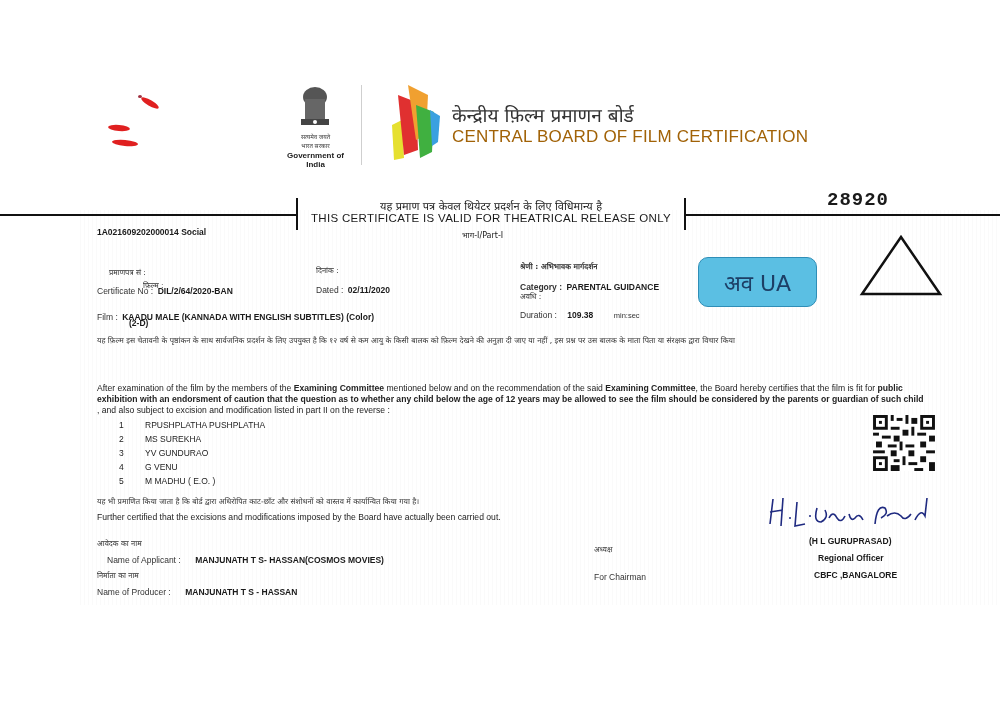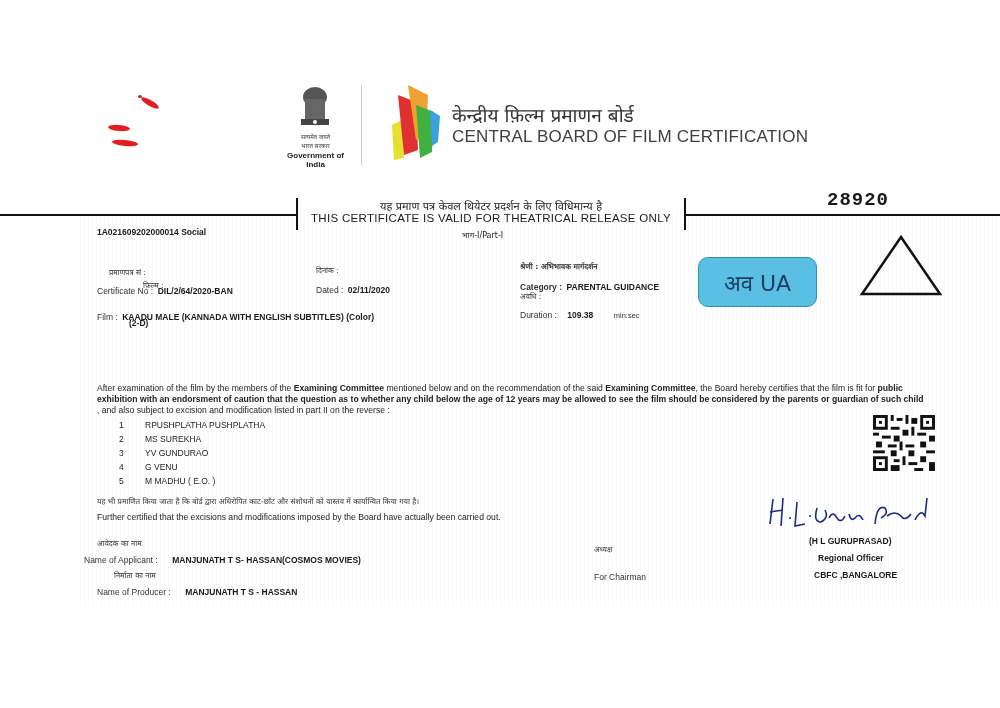--- a/index.html
+++ b/index.html
@@ -13,21 +13,21 @@
     position:absolute; left:80px; top:210px; width:920px; height:395px;
     background:
       repeating-linear-gradient(90deg, rgba(0,0,0,0.018) 0px, rgba(0,0,0,0.018) 1px, transparent 1px, transparent 4px);
     pointer-events:none;
   }
   .red-mark { position:absolute; background:#e02020; border-radius:50%; }
   .emblem-text { font-size:6px; text-align:center; color:#333; }
   .gov-text { font-size:8px; font-weight:bold; color:#222; text-align:center; }
   .vdivider { position:absolute; left:361px; top:85px; width:1px; height:80px; background:#cfcfcf; }
   .cbfc-hindi { font-size:19px; color:#333; font-family:"DejaVu Sans", sans-serif; }
-  .cbfc-eng { font-size:17px; color:#404040; letter-spacing:0.2px; }
+  .cbfc-eng { font-size:17px; color:#a16207; letter-spacing:0.2px; }
   .hline { position:absolute; height:2px; background:#111; }
   .vline { position:absolute; width:2px; background:#111; }
   .valid-hi { font-size:11px; font-family:"DejaVu Sans", sans-serif; text-align:center; }
   .valid-en { font-size:11.5px; text-align:center; letter-spacing:0.3px; }
   .serial { font-family:"Liberation Mono", monospace; font-size:19px; font-weight:bold; letter-spacing:1px; }
   .small { font-size:8px; }
   .hi-small { font-size:7.5px; font-family:"DejaVu Sans", sans-serif; color:#333; }
   .label { font-size:8.5px; color:#333; }
   .bold { font-weight:bold; }
   .val { font-size:8.5px; font-weight:bold; }
@@ -124,20 +124,21 @@
   <span class="label" style="margin-left:16px;font-size:7.5px;">min:sec</span>
 </div>
 
 <div class="badge">अव  UA</div>
 
 <svg class="abs" width="86" height="64" viewBox="0 0 86 64" style="left:858px;top:234px;">
   <polygon points="43,3 82,60 4,60" fill="none" stroke="#111" stroke-width="2.5"></polygon>
 </svg>
 
 <div class="abs para-hi" style="left:97px;top:334px;width:830px;">
+  <div style="white-space:nowrap;">यह फ़िल्म इस चेतावनी के पृष्ठांकन के साथ सार्वजनिक प्रदर्शन के लिए उपयुक्त है कि १२ वर्ष से कम आयु के किसी बालक को फ़िल्म देखने की अनुज्ञा दी जाए या नहीं , इस प्रश्न पर उस बालक के माता पिता या संरक्षक द्वारा विचार किया</div>
 </div>
 
 <div class="abs para-en" style="left:97px;top:383px;width:830px;">
   <span>After examination of the film by the members of the </span><b>Examining Committee</b><span> mentioned below and on the recommendation of the said </span><b>Examining Committee</b><span>, the Board hereby certifies that the film is fit for </span><b>public exhibition with an endorsment of caution that the question as to whether any child below the age of 12 years may be allowed to see the film should be considered by the parents or guardian of such child</b><span> , and also subject to excision and modification listed in part II on the reverse :</span>
 </div>
 
 <div class="abs members" style="left:119px;top:420px;">
   <div style="height:14px;"><span class="num">1</span><span>RPUSHPLATHA PUSHPLATHA</span></div>
   <div style="height:14px;"><span class="num">2</span><span>MS SUREKHA</span></div>
   <div style="height:14px;"><span class="num">3</span><span>YV GUNDURAO</span></div>
@@ -185,25 +186,25 @@
       <rect x="19" y="16" width="2" height="3"></rect>
     <rect x="6" y="17" width="3" height="2"></rect>
       <rect x="14" y="18" width="3" height="1"></rect>
   </g>
 </svg>
 
 <div class="abs para-hi" style="left:97px;top:496px;line-height:12px;">यह भी प्रमाणित किया जाता है कि बोर्ड द्वारा अधिरोपित काट-छाँट और संशोधनों को वास्तव में कार्यान्वित किया गया है।</div>
 <div class="abs para-en" style="left:97px;top:512px;">Further certified that the excisions and modifications imposed by the Board have actually been carried out.</div>
 
 <div class="abs hi-small" style="left:97px;top:538px;">आवेदक का नाम</div>
-<div class="abs" style="left:84px;top:549px;">
+<div class="abs" style="left:107px;top:549px;">
   <span class="label">Name of Applicant :</span>
   <span class="val" style="margin-left:10px;">MANJUNATH T S- HASSAN(COSMOS MOVIES)</span>
 </div>
-<div class="abs hi-small" style="left:97px;top:570px;margin-left:17px;">निर्माता का नाम</div>
+<div class="abs hi-small" style="left:97px;top:570px;">निर्माता का नाम</div>
 <div class="abs" style="left:97px;top:581px;">
   <span class="label">Name of Producer :</span>
   <span class="val" style="margin-left:10px;">MANJUNATH T S - HASSAN</span>
 </div>
 
 <div class="abs hi-small" style="left:594px;top:544px;">अध्यक्ष</div>
 <div class="abs label" style="left:594px;top:572px;">For Chairman</div>
 
 <div class="sig">
   <svg width="170" height="40" viewBox="0 0 170 40">

